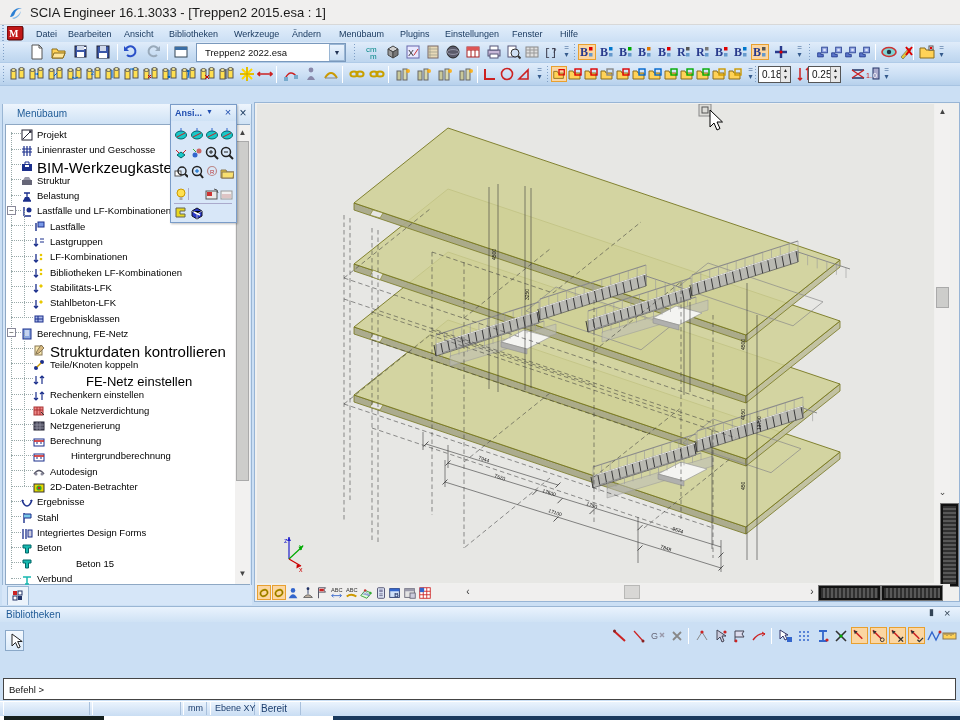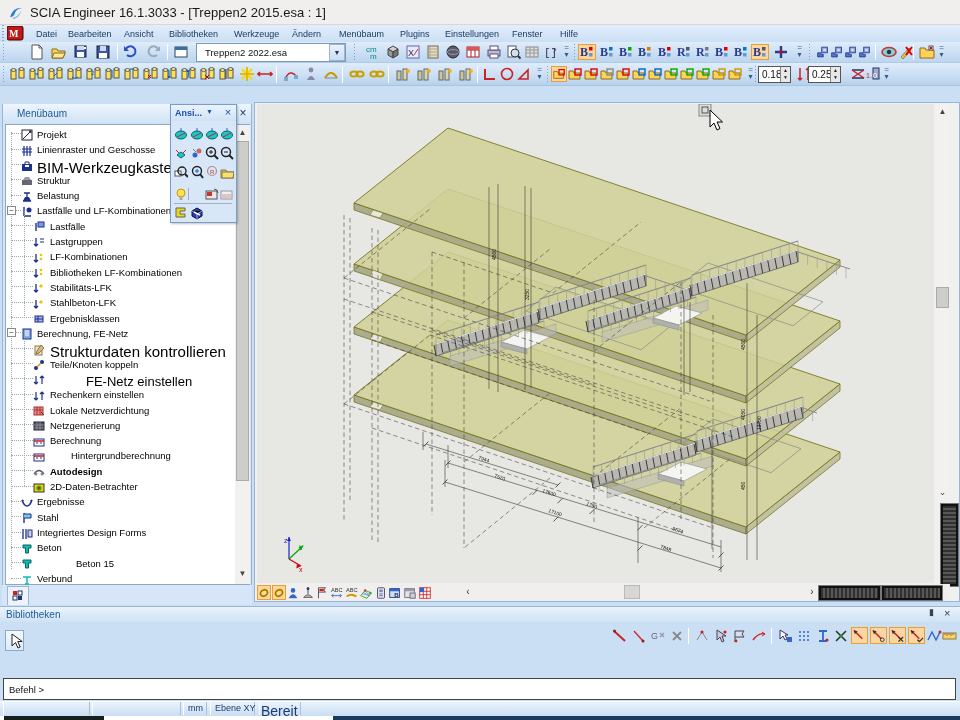--- a/index.html
+++ b/index.html
@@ -732,21 +732,21 @@
       <path d="M3,7 h2 m2,0 h2" stroke="#1b2f8c"></path>
     </svg></div>
 <div style="left:50px;top:450.4px;font-size:9.5px;color:#000;white-space:nowrap;padding-left:21px;">Hintergrundberechnung</div>
 <div style="left:11px;top:470.2px;width:22px;height:1px;border-top:1px dotted #9aa;"></div>
 <div style="left:24px;top:470.2px;width:9px;height:1px;border-top:1px dotted #9aa;"></div>
 <div style="left:33px;top:464.2px;width:12px;height:12px;"><svg width="12" height="12" viewBox="0 0 12 12" style="">
       <path d="M1,8 q5,-7 10,0" fill="none" stroke="#556" stroke-width="1.4"></path>
       <circle cx="3" cy="8" r="1.5" fill="#889"></circle>
       <circle cx="9" cy="8" r="1.5" fill="#889"></circle>
     </svg></div>
-<div style="left:50px;top:465.7px;font-size:9.5px;color:#000;white-space:nowrap;font-weight:bold;">Autodesign</div>
+<div style="left:50px;top:465.7px;font-size:9.5px;color:#000;white-space:nowrap;">Autodesign</div>
 <div style="left:11px;top:485.6px;width:22px;height:1px;border-top:1px dotted #9aa;"></div>
 <div style="left:24px;top:485.6px;width:9px;height:1px;border-top:1px dotted #9aa;"></div>
 <div style="left:33px;top:479.6px;width:12px;height:12px;"><svg width="12" height="12" viewBox="0 0 12 12" style="">
       <rect x="1" y="2" width="10" height="8" fill="#e8d800" stroke="#333"></rect>
       <circle cx="6" cy="6" r="2.6" fill="#3a3"></circle>
       <circle cx="6" cy="6" r="1.2" fill="#c22"></circle>
     </svg></div>
 <div style="left:50px;top:481.1px;font-size:9.5px;color:#000;white-space:nowrap;">2D-Daten-Betrachter</div>
 <div style="left:11px;top:500.9px;width:10px;height:1px;border-top:1px dotted #9aa;"></div>
 <div style="left:21px;top:494.9px;width:12px;height:12px;"><svg width="12" height="12" viewBox="0 0 12 12" style="">
@@ -1467,15 +1467,15 @@
   </div>
 <div style="left:3px;top:678px;width:953px;height:22px;background:#fff;border:1px solid #444;font-size:9.5px;color:#111;padding:5px 0 0 5px;">Befehl &gt;</div>
 <div style="left:0;top:701px;width:960px;height:15px;background:linear-gradient(#eaf3fd,#c9ddf3);border-top:1px solid #fff;"></div>
 <div style="left:3px;top:702px;width:87px;height:13px;border-right:1px solid #a8c0dc;border-left:1px solid #fff;"></div>
 <div style="left:92px;top:702px;width:89px;height:13px;border-right:1px solid #a8c0dc;border-left:1px solid #fff;"></div>
 <div style="left:183px;top:702px;width:24px;height:13px;border-right:1px solid #a8c0dc;border-left:1px solid #fff;"></div>
 <div style="left:210px;top:702px;width:45px;height:13px;border-right:1px solid #a8c0dc;border-left:1px solid #fff;"></div>
 <div style="left:259px;top:702px;width:42px;height:13px;border-right:1px solid #a8c0dc;border-left:1px solid #fff;"></div>
 <div style="left:188px;top:703px;font-size:9px;color:#1c3e6e;">mm</div>
 <div style="left:215px;top:703px;font-size:9px;color:#1c3e6e;">Ebene XY</div>
-<div style="left:261px;top:703px;font-size:14px;color:#1c3e6e;">Bereit</div>
+<div style="left:261px;top:703px;font-size:10px;color:#1c3e6e;">Bereit</div>
 <div style="left:0;top:716px;width:960px;height:4px;background:#fff;"></div>
 <div style="left:4px;top:716px;width:100px;height:4px;background:#16201e;"></div>
 <div style="left:333px;top:716px;width:627px;height:4px;background:#1a3a5e;"></div>
 </body></html>

